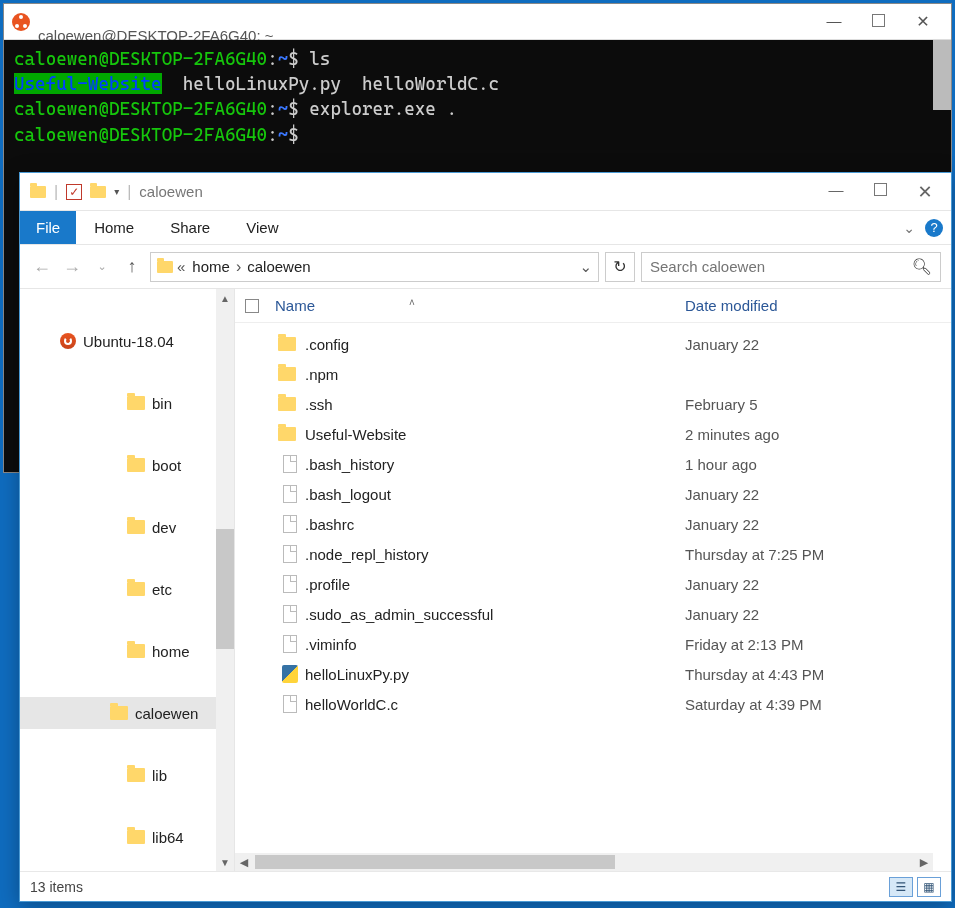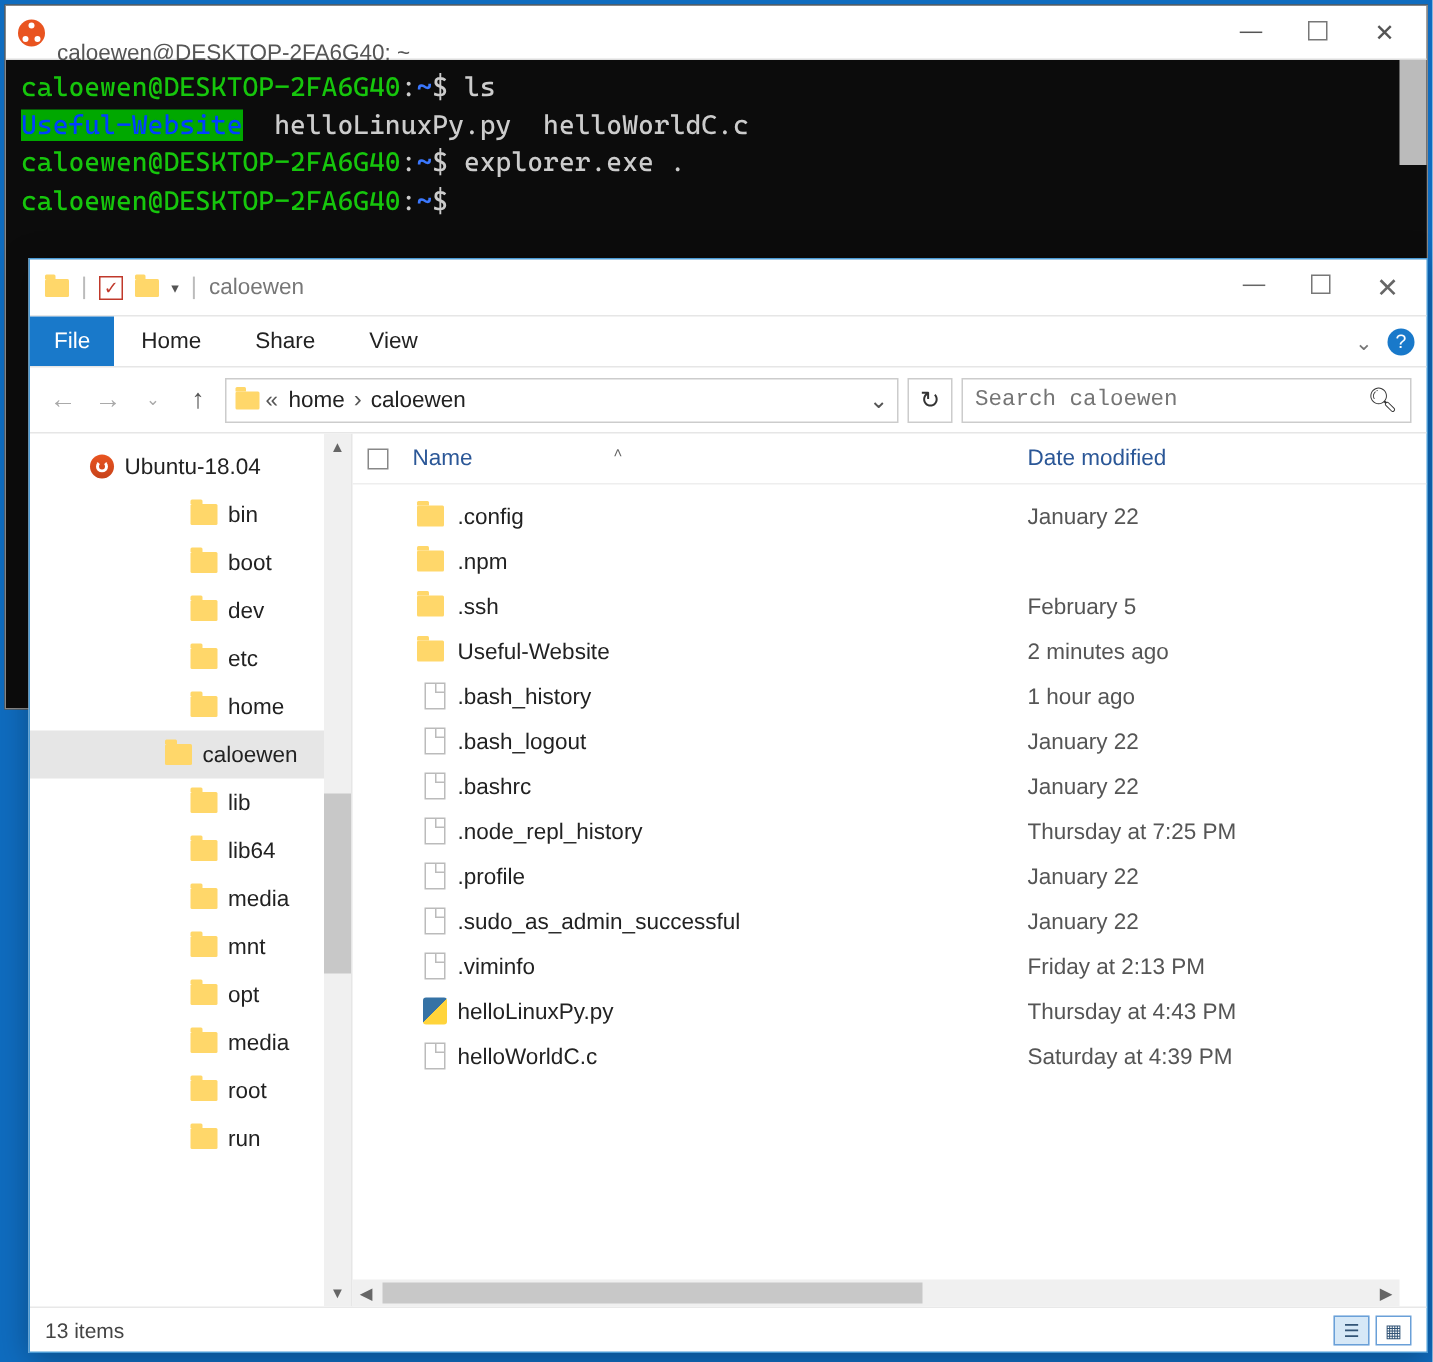--- a/index.html
+++ b/index.html
@@ -128,21 +128,21 @@
   }
   .addr-bar .crumb { margin:0 3px; color:#222;}
   .addr-bar .sep::after { content:"›"; color:#555; margin:0 3px; font-size:16px;}
   .addr-bar .angle::after{content:"«"; color:#555;margin:0 4px;}
   .addr-bar .dd { margin-left:auto; color:#555;}
   .refresh { width:30px;height:30px;border:1px solid #ccc;display:flex;align-items:center;justify-content:center;color:#333;font-size:16px;}
   .searchbox {
     width:300px;height:30px;border:1px solid #ccc;
     display:flex;align-items:center;padding:0 8px;color:#888;
   }
-  .searchbox input { border:0;outline:0;flex:1;font-size:15px;color:#888;font-family:Liberation Mono, monospace;}
+  .searchbox input { border:0;outline:0;flex:1;font-size:15px;color:#888;}
   .searchbox .mag { color:#333;}
 
   .exp-body { flex:1; display:flex; overflow:hidden; }
 
   
   .tree {
     width: 215px;
     border-right: 1px solid #e6e6e6;
     overflow-y: hidden;
     position:relative;
@@ -150,20 +150,21 @@
   }
   .tree-scroll-track{position:absolute;top:0;right:0;width:18px;height:100%;background:#f0f0f0;}
   .tree-scroll-thumb{position:absolute;top:240px;right:0;width:18px;height:120px;background:#c8c8c8;}
   .tree-scroll-up,.tree-scroll-down{position:absolute;right:0;width:18px;height:18px;display:flex;align-items:center;justify-content:center;color:#666;font-size:10px;}
   .tree-scroll-up{top:0;}
   .tree-scroll-down{bottom:0;}
   .tree-item {
     height:32px;display:flex;align-items:center;
     padding-left: 24px; font-size:15px;color:#222;
     cursor:default;
+    margin-top:30px;
   }
   .tree-item.d2{padding-left:107px;}
   .tree-item.d3{padding-left:90px;}
   .tree-item.sel{background:#e6e6e6;}
   .tree-item.root{padding-left:40px;}
 
   .folder-icon {
     width:18px;height:14px;background:#ffd76a;border-radius:1px;margin-right:7px;position:relative;flex-shrink:0;
   }
   .folder-icon::before{content:"";position:absolute;top:-3px;left:0;width:8px;height:3px;background:#ffd76a;border-radius:1px 1px 0 0;}

